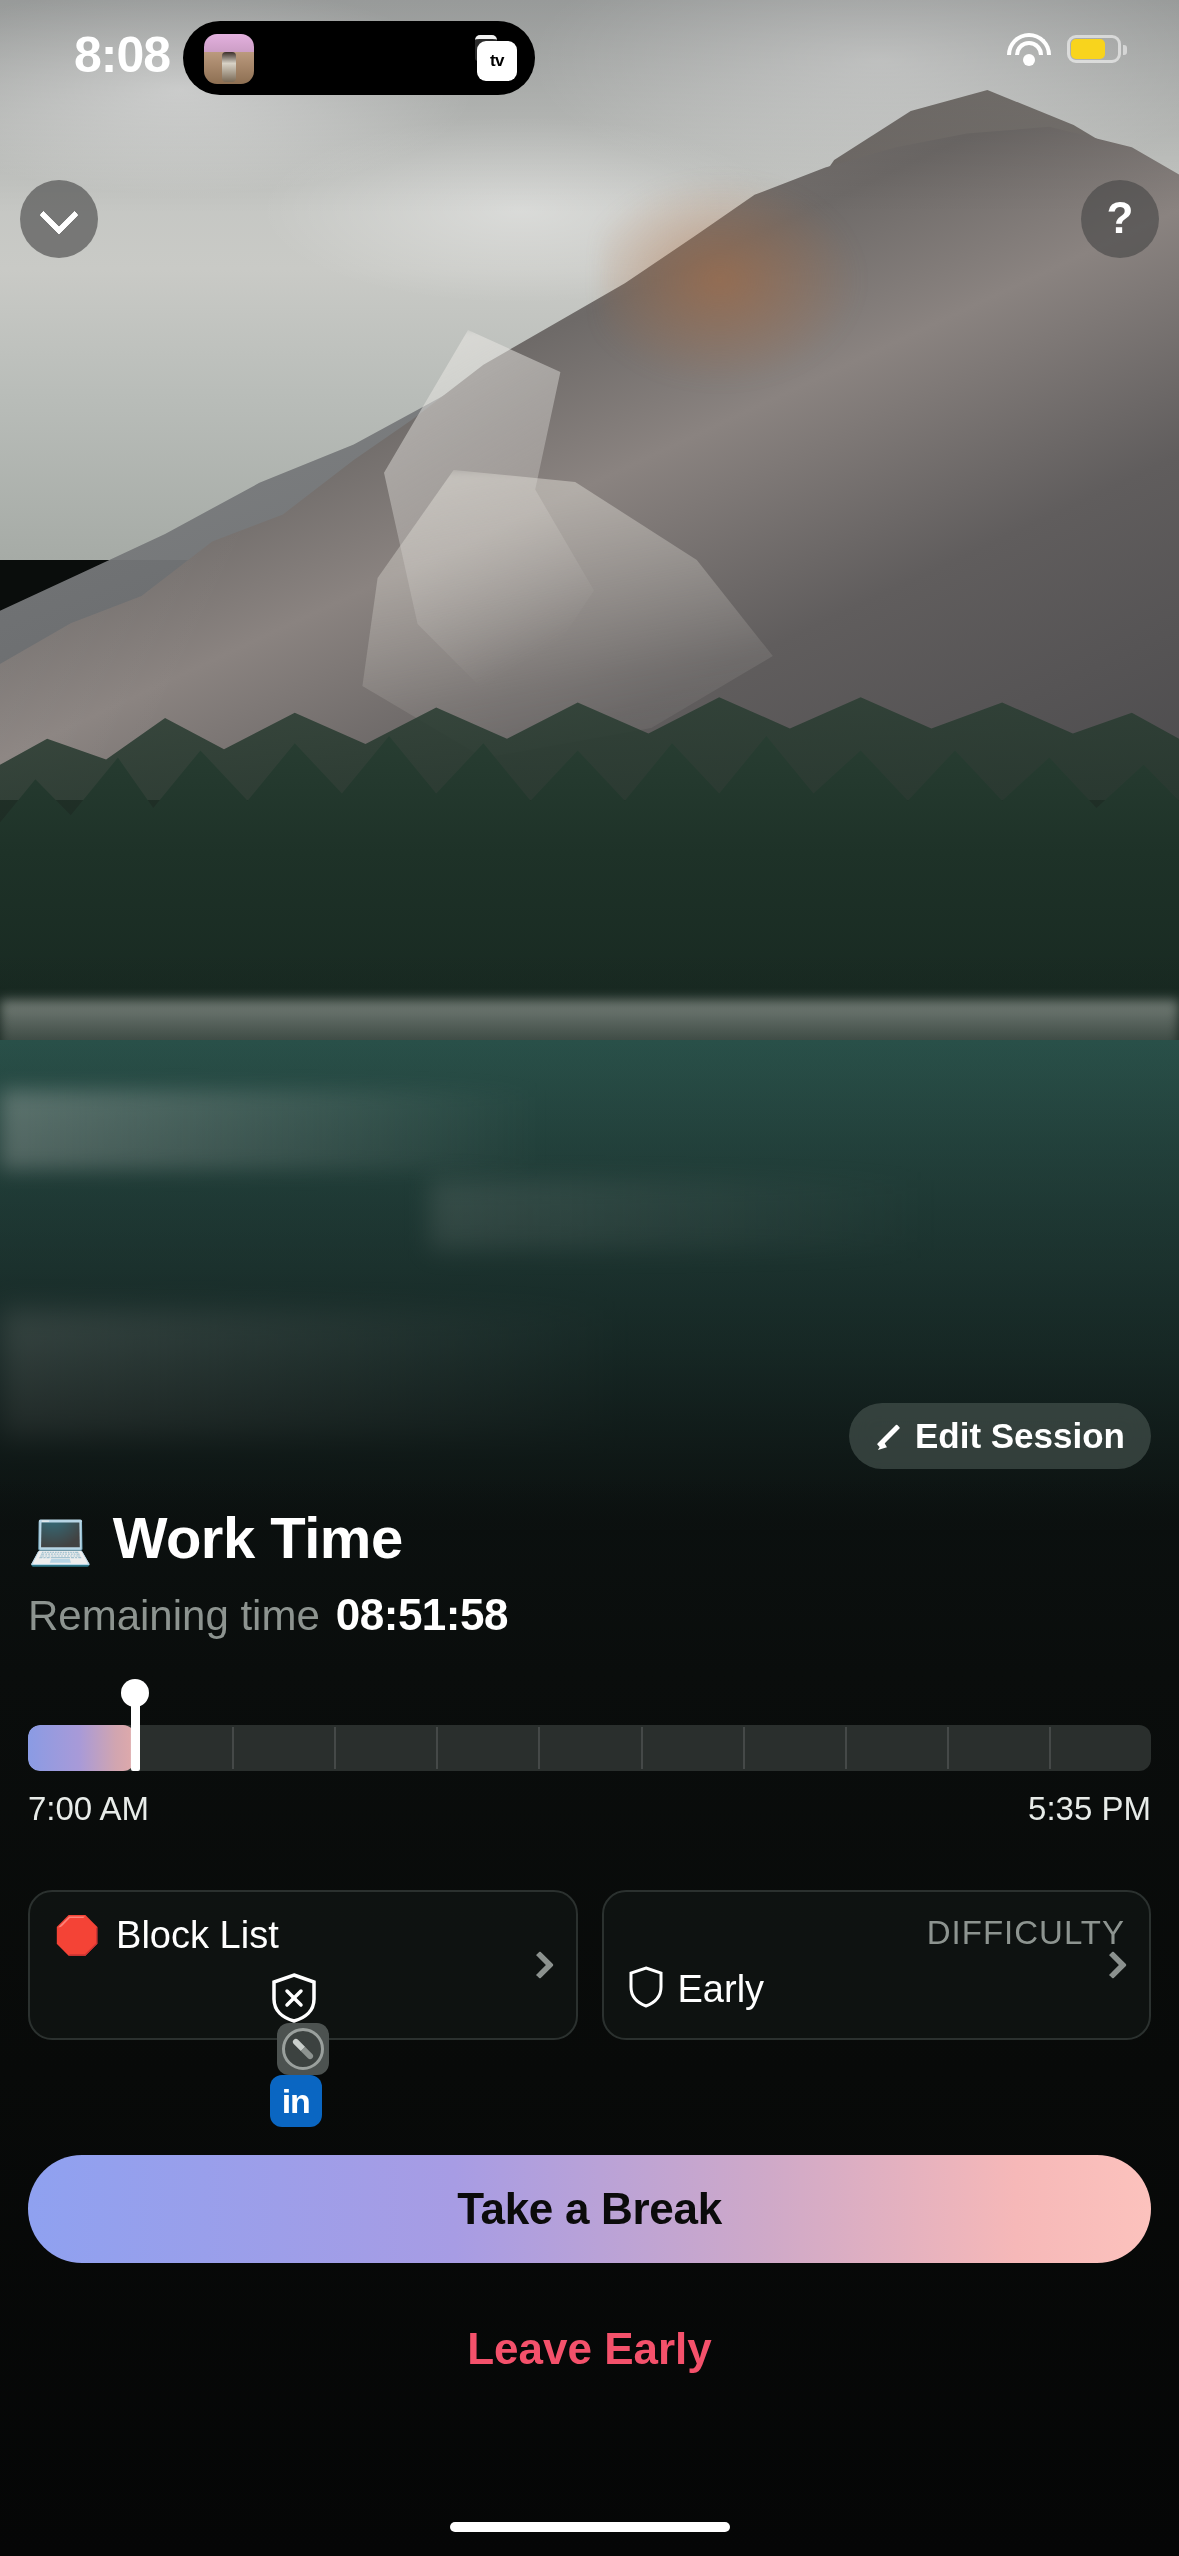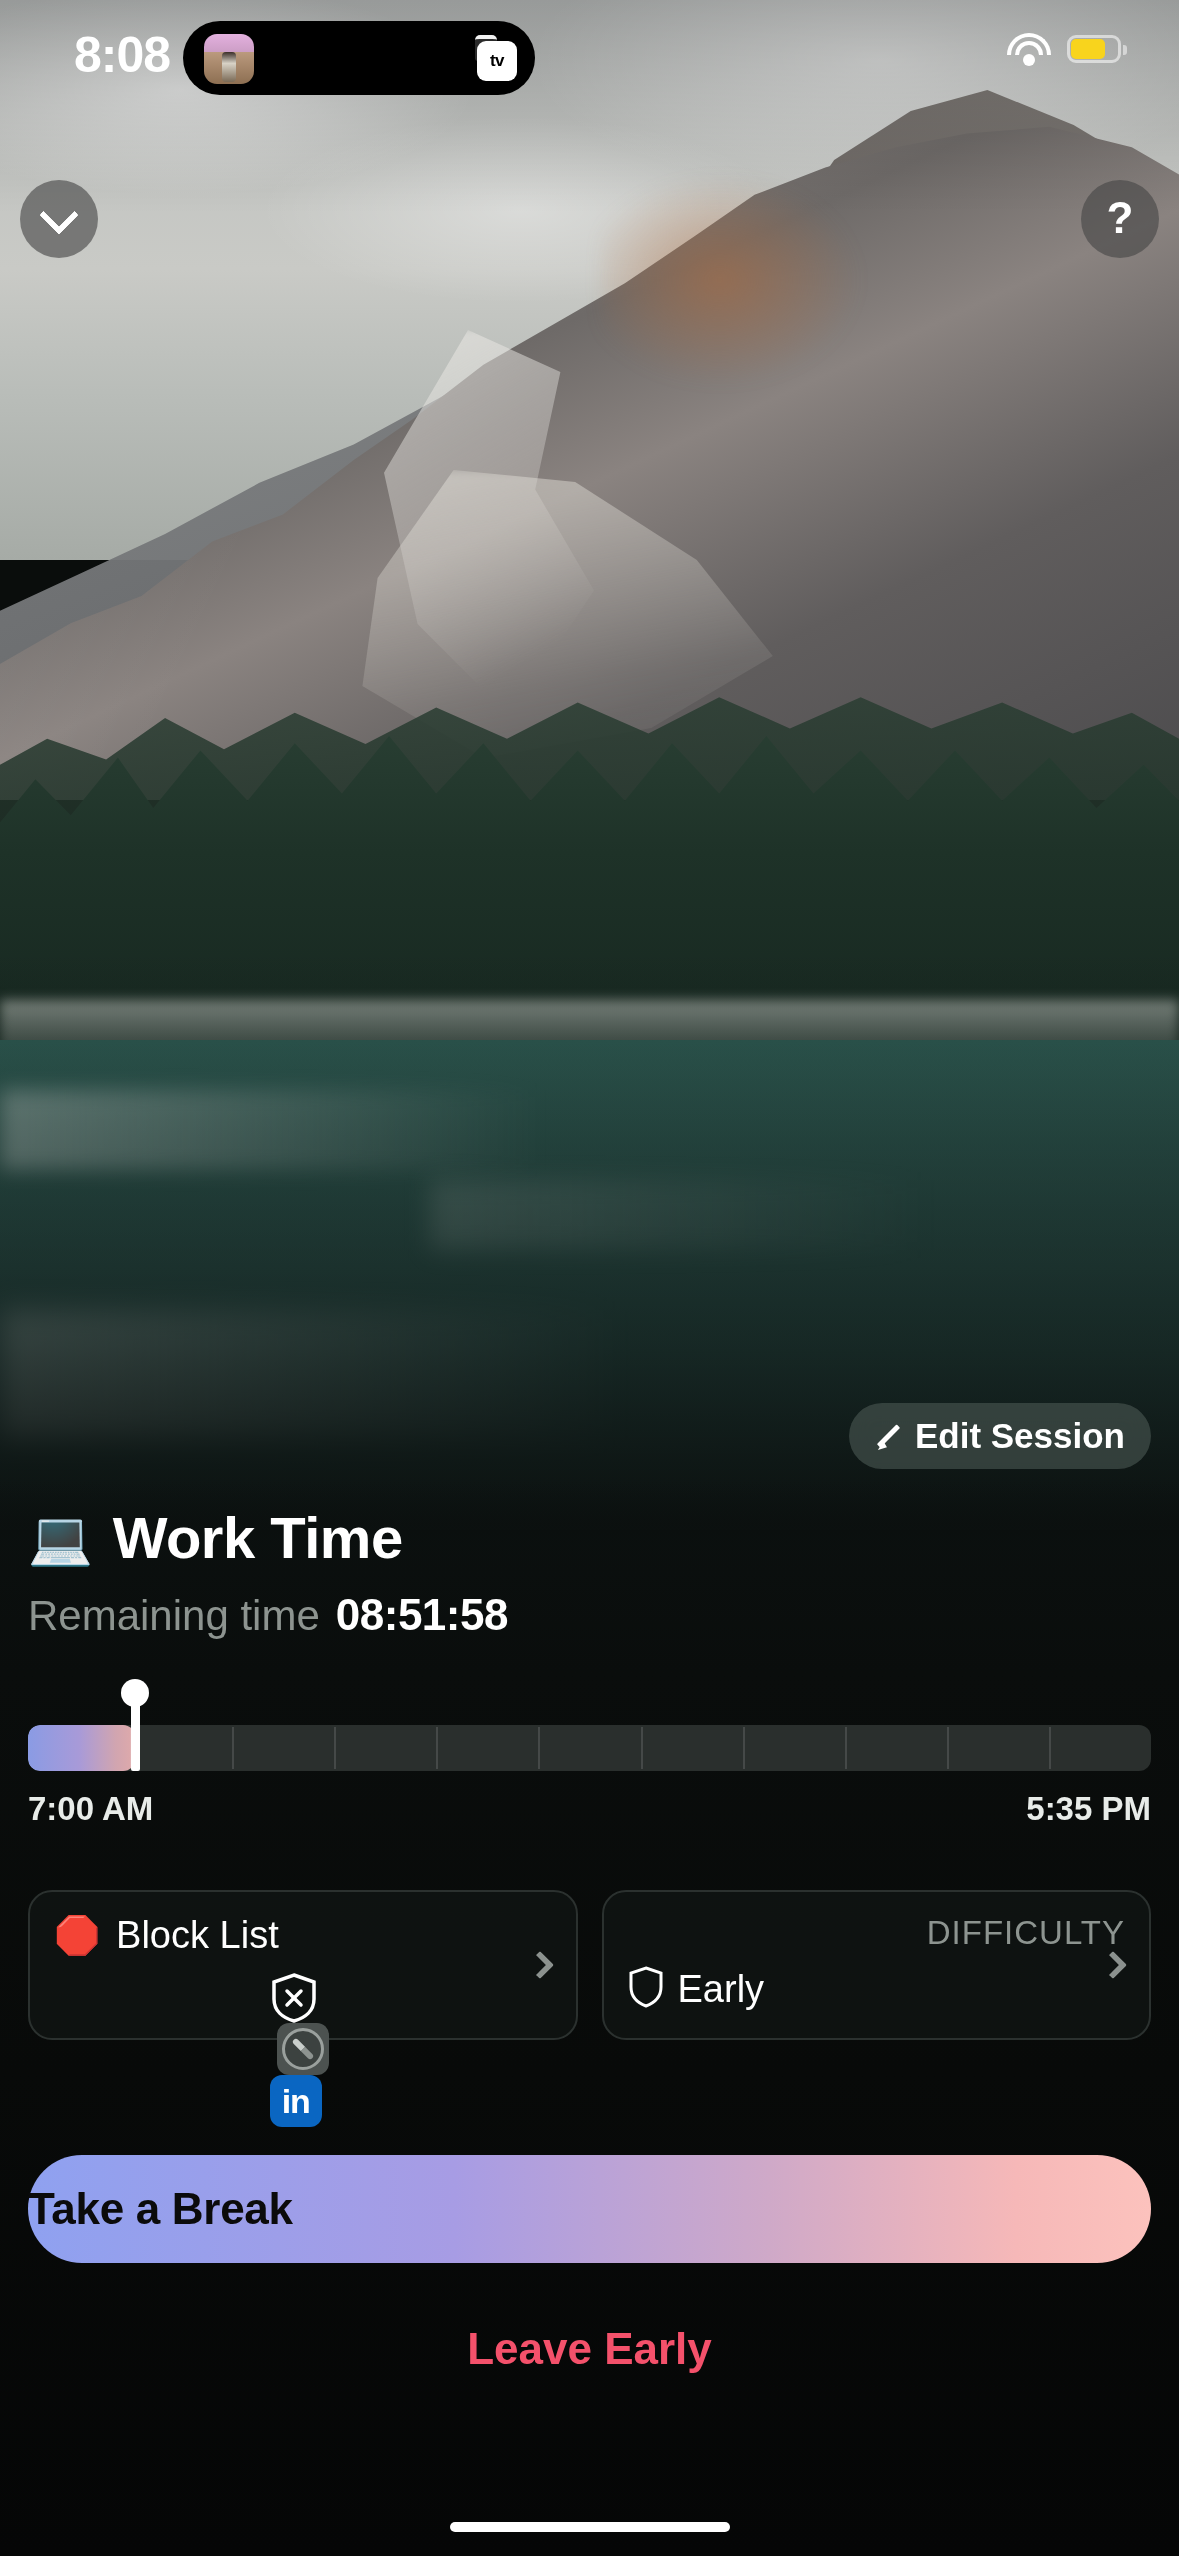--- a/index.html
+++ b/index.html
@@ -252,21 +252,21 @@
   }
   .marker::before {
     content:""; position:absolute; left:50%; top:-24px;
     transform:translateX(-50%);
     width:28px; height:28px; background:#fff; border-radius:50%;
   }
   #time-labels {
     position:absolute; left:28px; top:1790px; width:1123px;
     display:flex; justify-content:space-between; z-index:18;
   }
-  #time-labels span { color:#e8ece9; font-size:33px; font-weight:700; }
+  #time-labels span { color:#e8ece9; font-size:33px; font-weight:400; }
 
   
   #cards {
     position:absolute; left:28px; top:1890px; width:1123px; height:150px;
     display:flex; gap:24px; z-index:18;
   }
   .card {
     position:relative;
     width:644px; height:150px;
     border:2px solid #2b312f; border-radius:24px;
@@ -312,21 +312,21 @@
   }
   .diff-label { color:#8d9490; font-size:33px; font-weight:400; letter-spacing:1px;text-align:right; }
   .diff-row { display:flex; align-items:center; gap:14px; margin-top:14px; }
   .diff-value { color:#fff; font-size:38px; font-weight:500; }
 
   
   #take-break {
     position:absolute; left:28px; top:2155px; width:1123px; height:108px;
     border-radius:54px;
     background:linear-gradient(90deg,#8fa1f0 0%, #a79ce4 38%, #cfa9c8 66%, #f6b8b8 88%, #fcc2bd 100%);
-    display:flex; align-items:center; justify-content:flex-start;
+    display:flex; align-items:center; justify-content:center;
     z-index:18;
   }
   #take-break span { color:#0b0b0b; font-size:44px; font-weight:600; letter-spacing:-.3px; }
   #leave-early {
     position:absolute; left:0; top:2324px; width:1179px;
     text-align:center; z-index:18;
   }
   #leave-early span { color:#f4516b; font-size:44px; font-weight:700; }
 
   #home-indicator {

